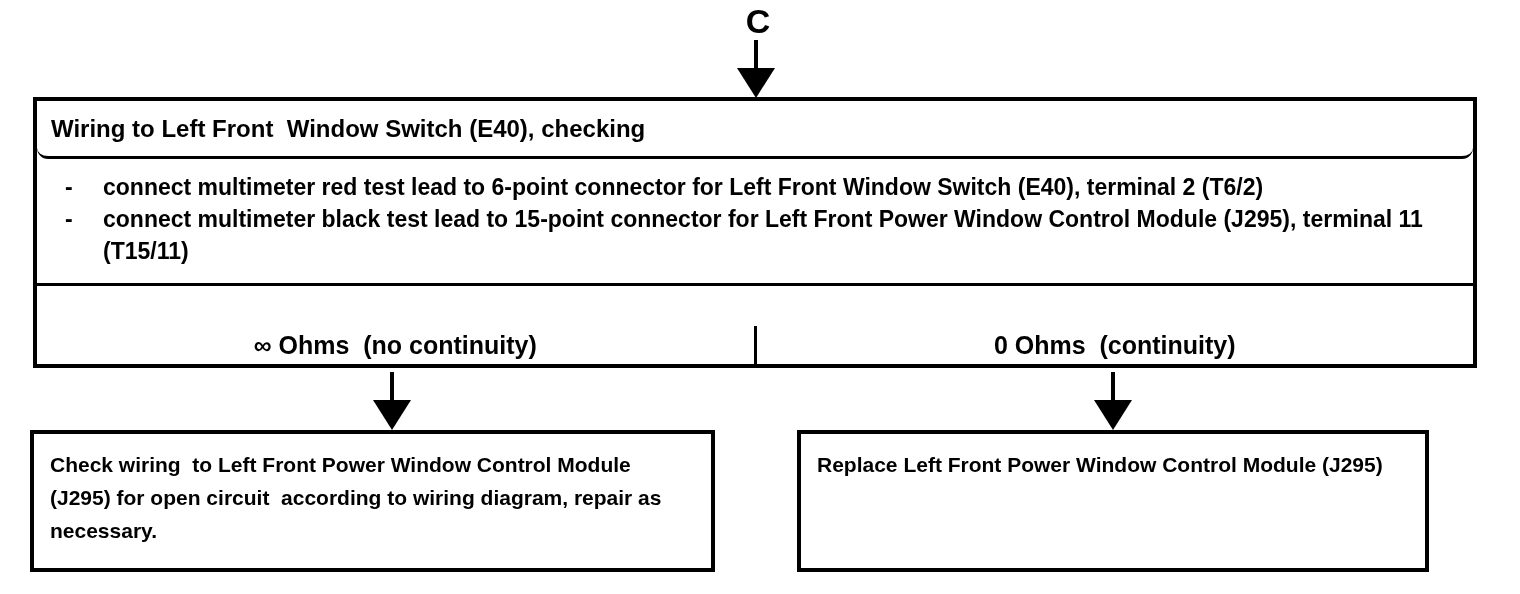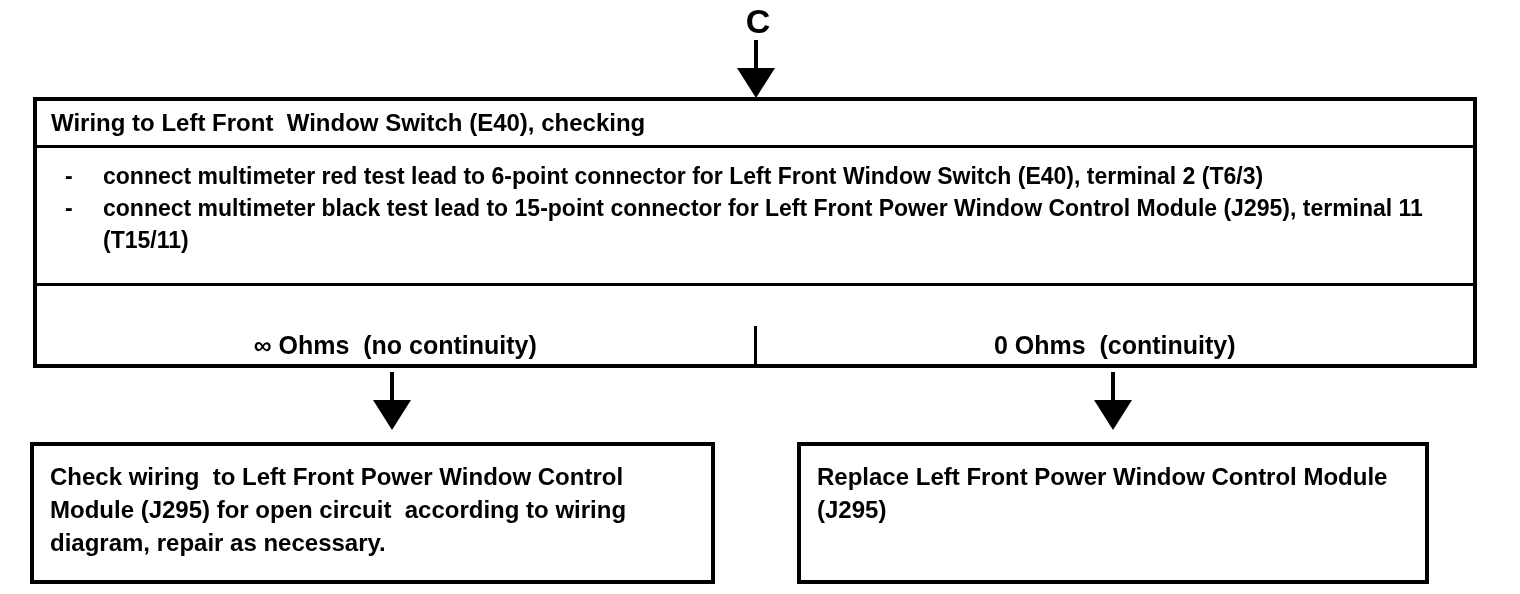--- a/index.html
+++ b/index.html
@@ -63,29 +63,30 @@
     left: 33px;
     top: 97px;
     width: 1444px;
     height: 271px;
     border: 4px solid #000000;
     box-sizing: border-box;
     display: flex;
     flex-direction: column;
   }
   .main-box .title-row {
-    height: 47px;
+    height: 58px;
     border-bottom: 3px solid #000000;
     box-sizing: border-box;
     display: flex;
     align-items: center;
     padding-left: 14px;
     font-size: 24px;
     font-weight: 700;
     white-space: pre;
+    border-radius: 11px;
   }
   .main-box .steps-row {
     flex: 1;
     box-sizing: border-box;
     padding: 12px 18px 0 14px;
     font-size: 23px;
     font-weight: 700;
     line-height: 32px;
   }
   .step {
@@ -123,26 +124,25 @@
     border-right: 3px solid #000000;
   }
 
   
   .outcome-box {
     position: absolute;
     top: 430px;
     height: 142px;
     border: 4px solid #000000;
     box-sizing: border-box;
-    font-size: 24px;
+    font-size: 21px;
     font-weight: 700;
     line-height: 33px;
     padding: 14px 16px 0 16px;
     white-space: pre-wrap;
-    margin-top: 12px;
   }
   #outcome-left  { left: 30px;  width: 685px; }
   #outcome-right { left: 797px; width: 632px; }
 </style>
 </head>
 <body>
 
 <div id="page">
 
   <div class="connector-label">C</div>
@@ -151,21 +151,21 @@
     <div class="shaft"></div>
     <div class="head"></div>
   </div>
 
   <div class="main-box">
     <div class="title-row">Wiring to Left Front  Window Switch (E40), checking</div>
 
     <div class="steps-row">
       <div class="step">
         <span class="dash">-</span>
-        <span class="step-text">connect multimeter red test lead to 6-point connector for Left Front Window Switch (E40), terminal 2 (T6/3)</span>
+        <span class="step-text">connect multimeter red test lead to 6-point connector for Left Front Window Switch (E40), terminal 2 (T6/2)</span>
       </div>
       <div class="step">
         <span class="dash">-</span>
         <span class="step-text">connect multimeter black test lead to 15-point connector for Left Front Power Window Control Module (J295), terminal 11 (T15/11)</span>
       </div>
     </div>
 
     <div class="results-row">
       <div class="result-cell left">∞ Ohms  (no continuity)</div>
       <div class="result-cell right">0 Ohms  (continuity)</div>

